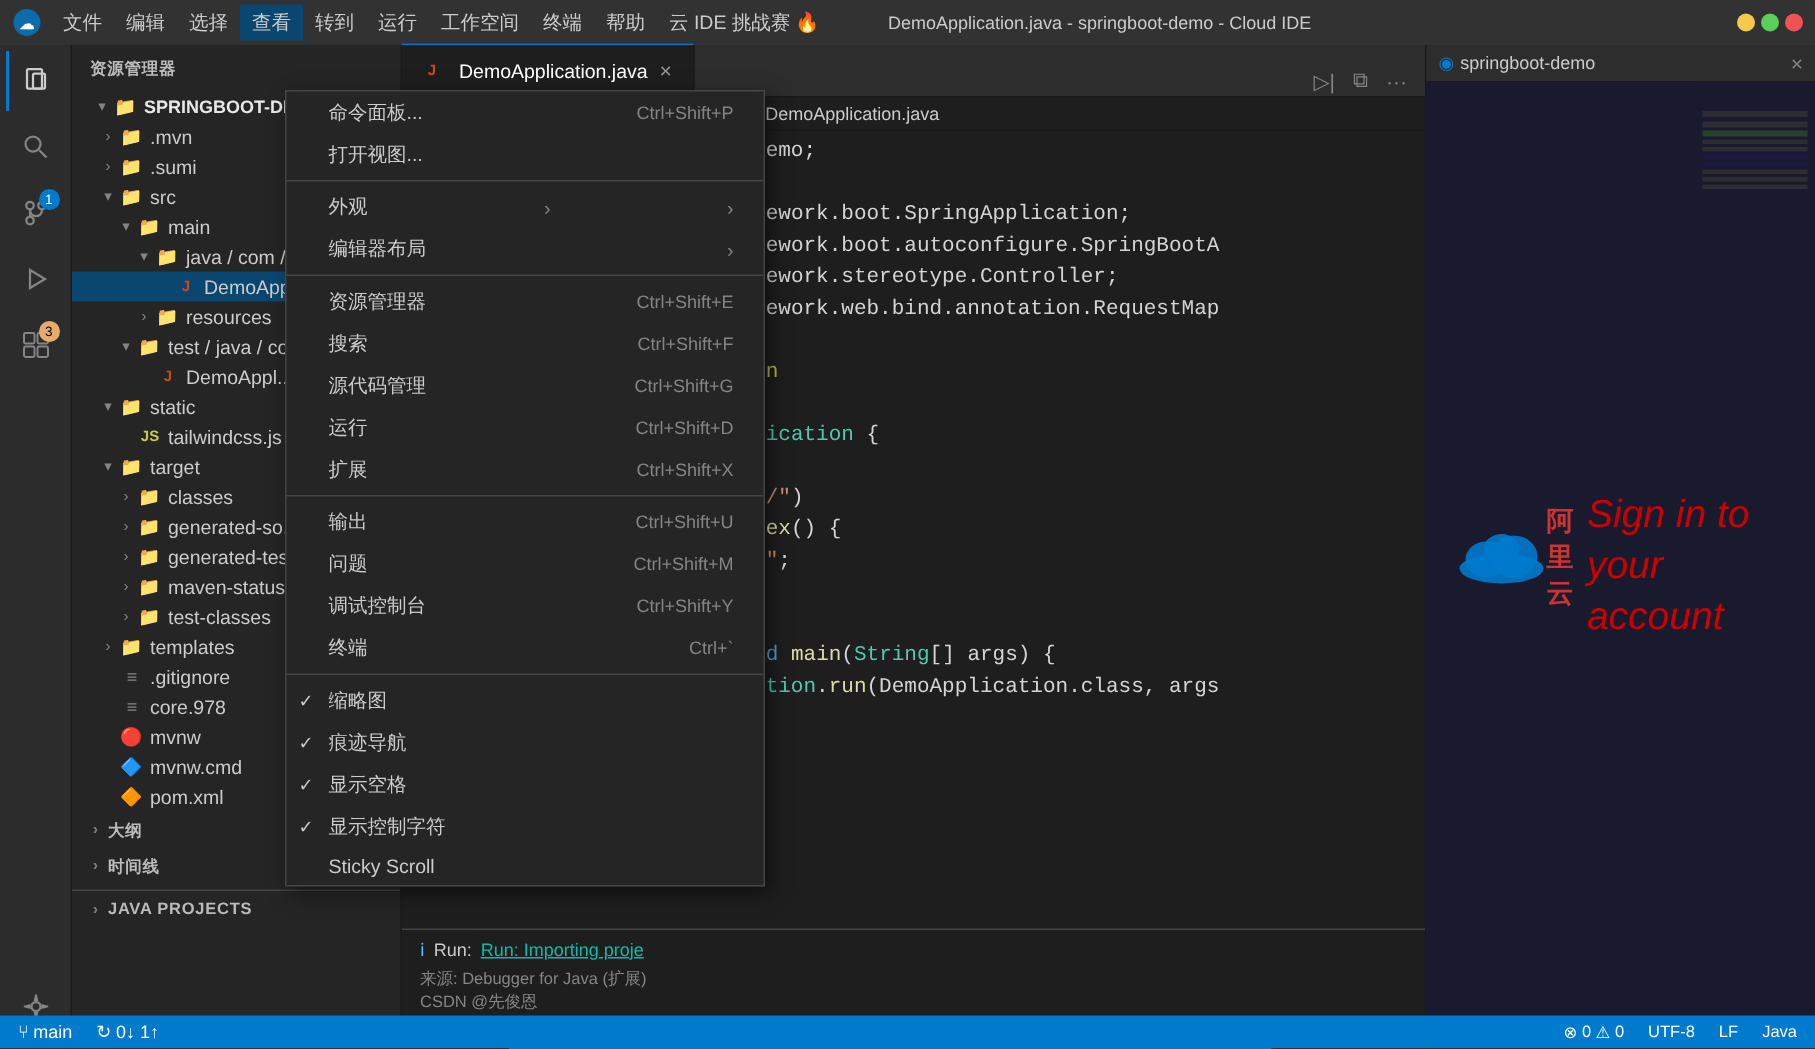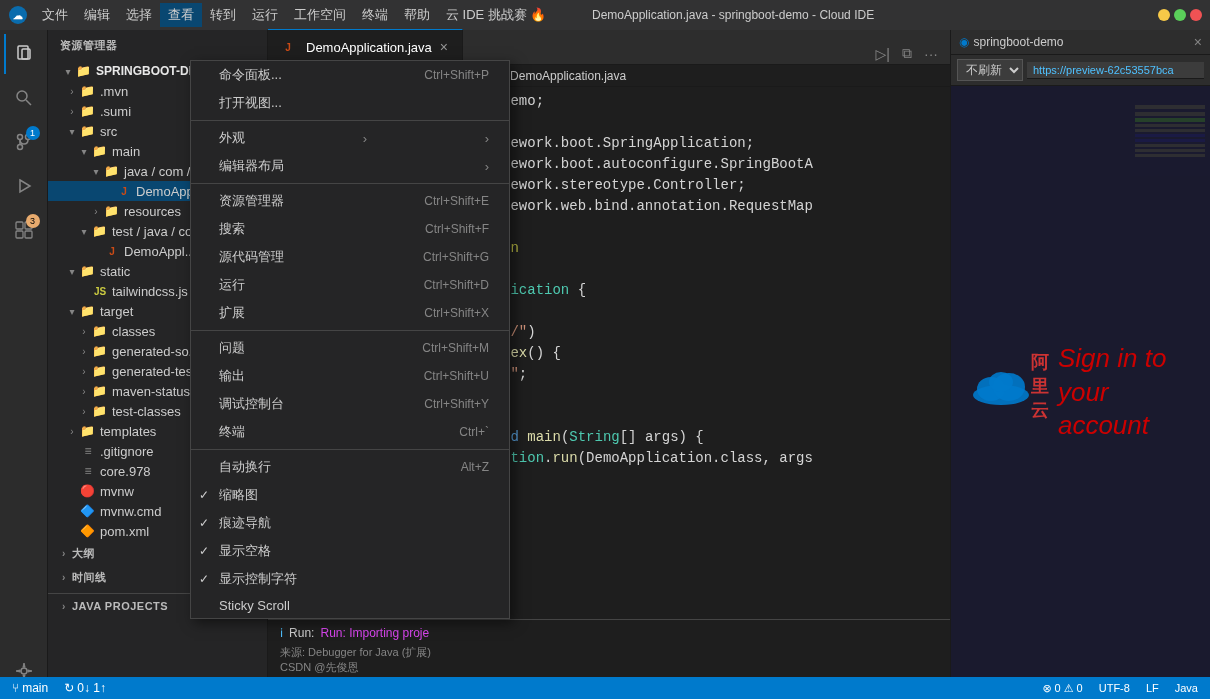--- a/index.html
+++ b/index.html
@@ -746,44 +746,38 @@
           <div class="code-line">
             <span class="plain">}</span>
           </div>
         </div>
       </div>
 
       <div class="bottom-panel">
         <div style="display:flex;align-items:center;gap:6px;margin-bottom:4px;">
           <span style="color:#4fc1ff;">ℹ</span>
           <span style="color:#cccccc;">Run:</span>
-          <span style="color:#d946ef;">Run: Importing proje</span>
+          <span style="color:#14b8a6;text-decoration:underline;">Run: Importing proje</span>
         </div>
         <div style="font-size:11px;color:#858585;">
           <span>来源: Debugger for Java (扩展)</span>
         </div>
         <div style="font-size:11px;color:#858585;">
           <span>CSDN @先俊恩</span>
         </div>
       </div>
     </div>
 
     <div class="right-panel">
       <div class="right-panel-header">
         <span style="margin-right:4px;color:#007acc;">◉</span>
         <span class="right-panel-title">springboot-demo</span>
         <span class="right-panel-close">×</span>
       </div>
 
-      <div style="display:flex;align-items:center;padding:4px 6px;background:#2d2d2d;gap:4px;border-bottom:1px solid #1a1a1a;">
-        <select style="background:#3c3c3c;color:#cccccc;border:1px solid #555;font-size:12px;padding:2px 4px;flex-shrink:0;">
-          <option>不刷新</option>
-        </select>
-        <div class="browser-url" style="flex:1;padding:2px 6px;">https://preview-62c53557bca</div>
-      </div>
 
       <div class="browser-preview">
 
         <div style="position:absolute;top:0;right:0;width:80px;height:90px;background:#1a1a30;opacity:0.8;display:flex;flex-direction:column;justify-content:center;align-items:center;gap:2px;padding:4px;">
           <div style="width:70px;height:4px;background:#333;margin-bottom:1px;"></div>
           <div style="width:70px;height:4px;background:#333;"></div>
           <div style="width:70px;height:4px;background:#2a4a2a;"></div>
           <div style="width:70px;height:3px;background:#333;"></div>
           <div style="width:70px;height:3px;background:#333;"></div>
           <div style="width:70px;height:3px;background:#1a1a4a;"></div>
@@ -853,44 +847,40 @@
           <span class="shortcut">Ctrl+Shift+D</span>
         </div>
 
         <div class="menu-entry">
           <span>扩展</span>
           <span class="shortcut">Ctrl+Shift+X</span>
         </div>
         <div class="menu-separator"></div>
 
         <div class="menu-entry">
+          <span>输出</span>
+          <span class="shortcut">Ctrl+Shift+U</span>
+        </div>
+
+        <div class="menu-entry">
           <span>问题</span>
           <span class="shortcut">Ctrl+Shift+M</span>
         </div>
 
         <div class="menu-entry">
-          <span>输出</span>
-          <span class="shortcut">Ctrl+Shift+U</span>
-        </div>
-
-        <div class="menu-entry">
           <span>调试控制台</span>
           <span class="shortcut">Ctrl+Shift+Y</span>
         </div>
 
         <div class="menu-entry">
           <span>终端</span>
           <span class="shortcut">Ctrl+`</span>
         </div>
         <div class="menu-separator"></div>
 
-        <div class="menu-entry">
-          <span>自动换行</span>
-          <span class="shortcut">Alt+Z</span>
-        </div>
 
         <div class="menu-entry">
           <span class="check">✓</span>
           <span>缩略图</span>
         </div>
 
         <div class="menu-entry">
           <span class="check">✓</span>
           <span>痕迹导航</span>
         </div>

